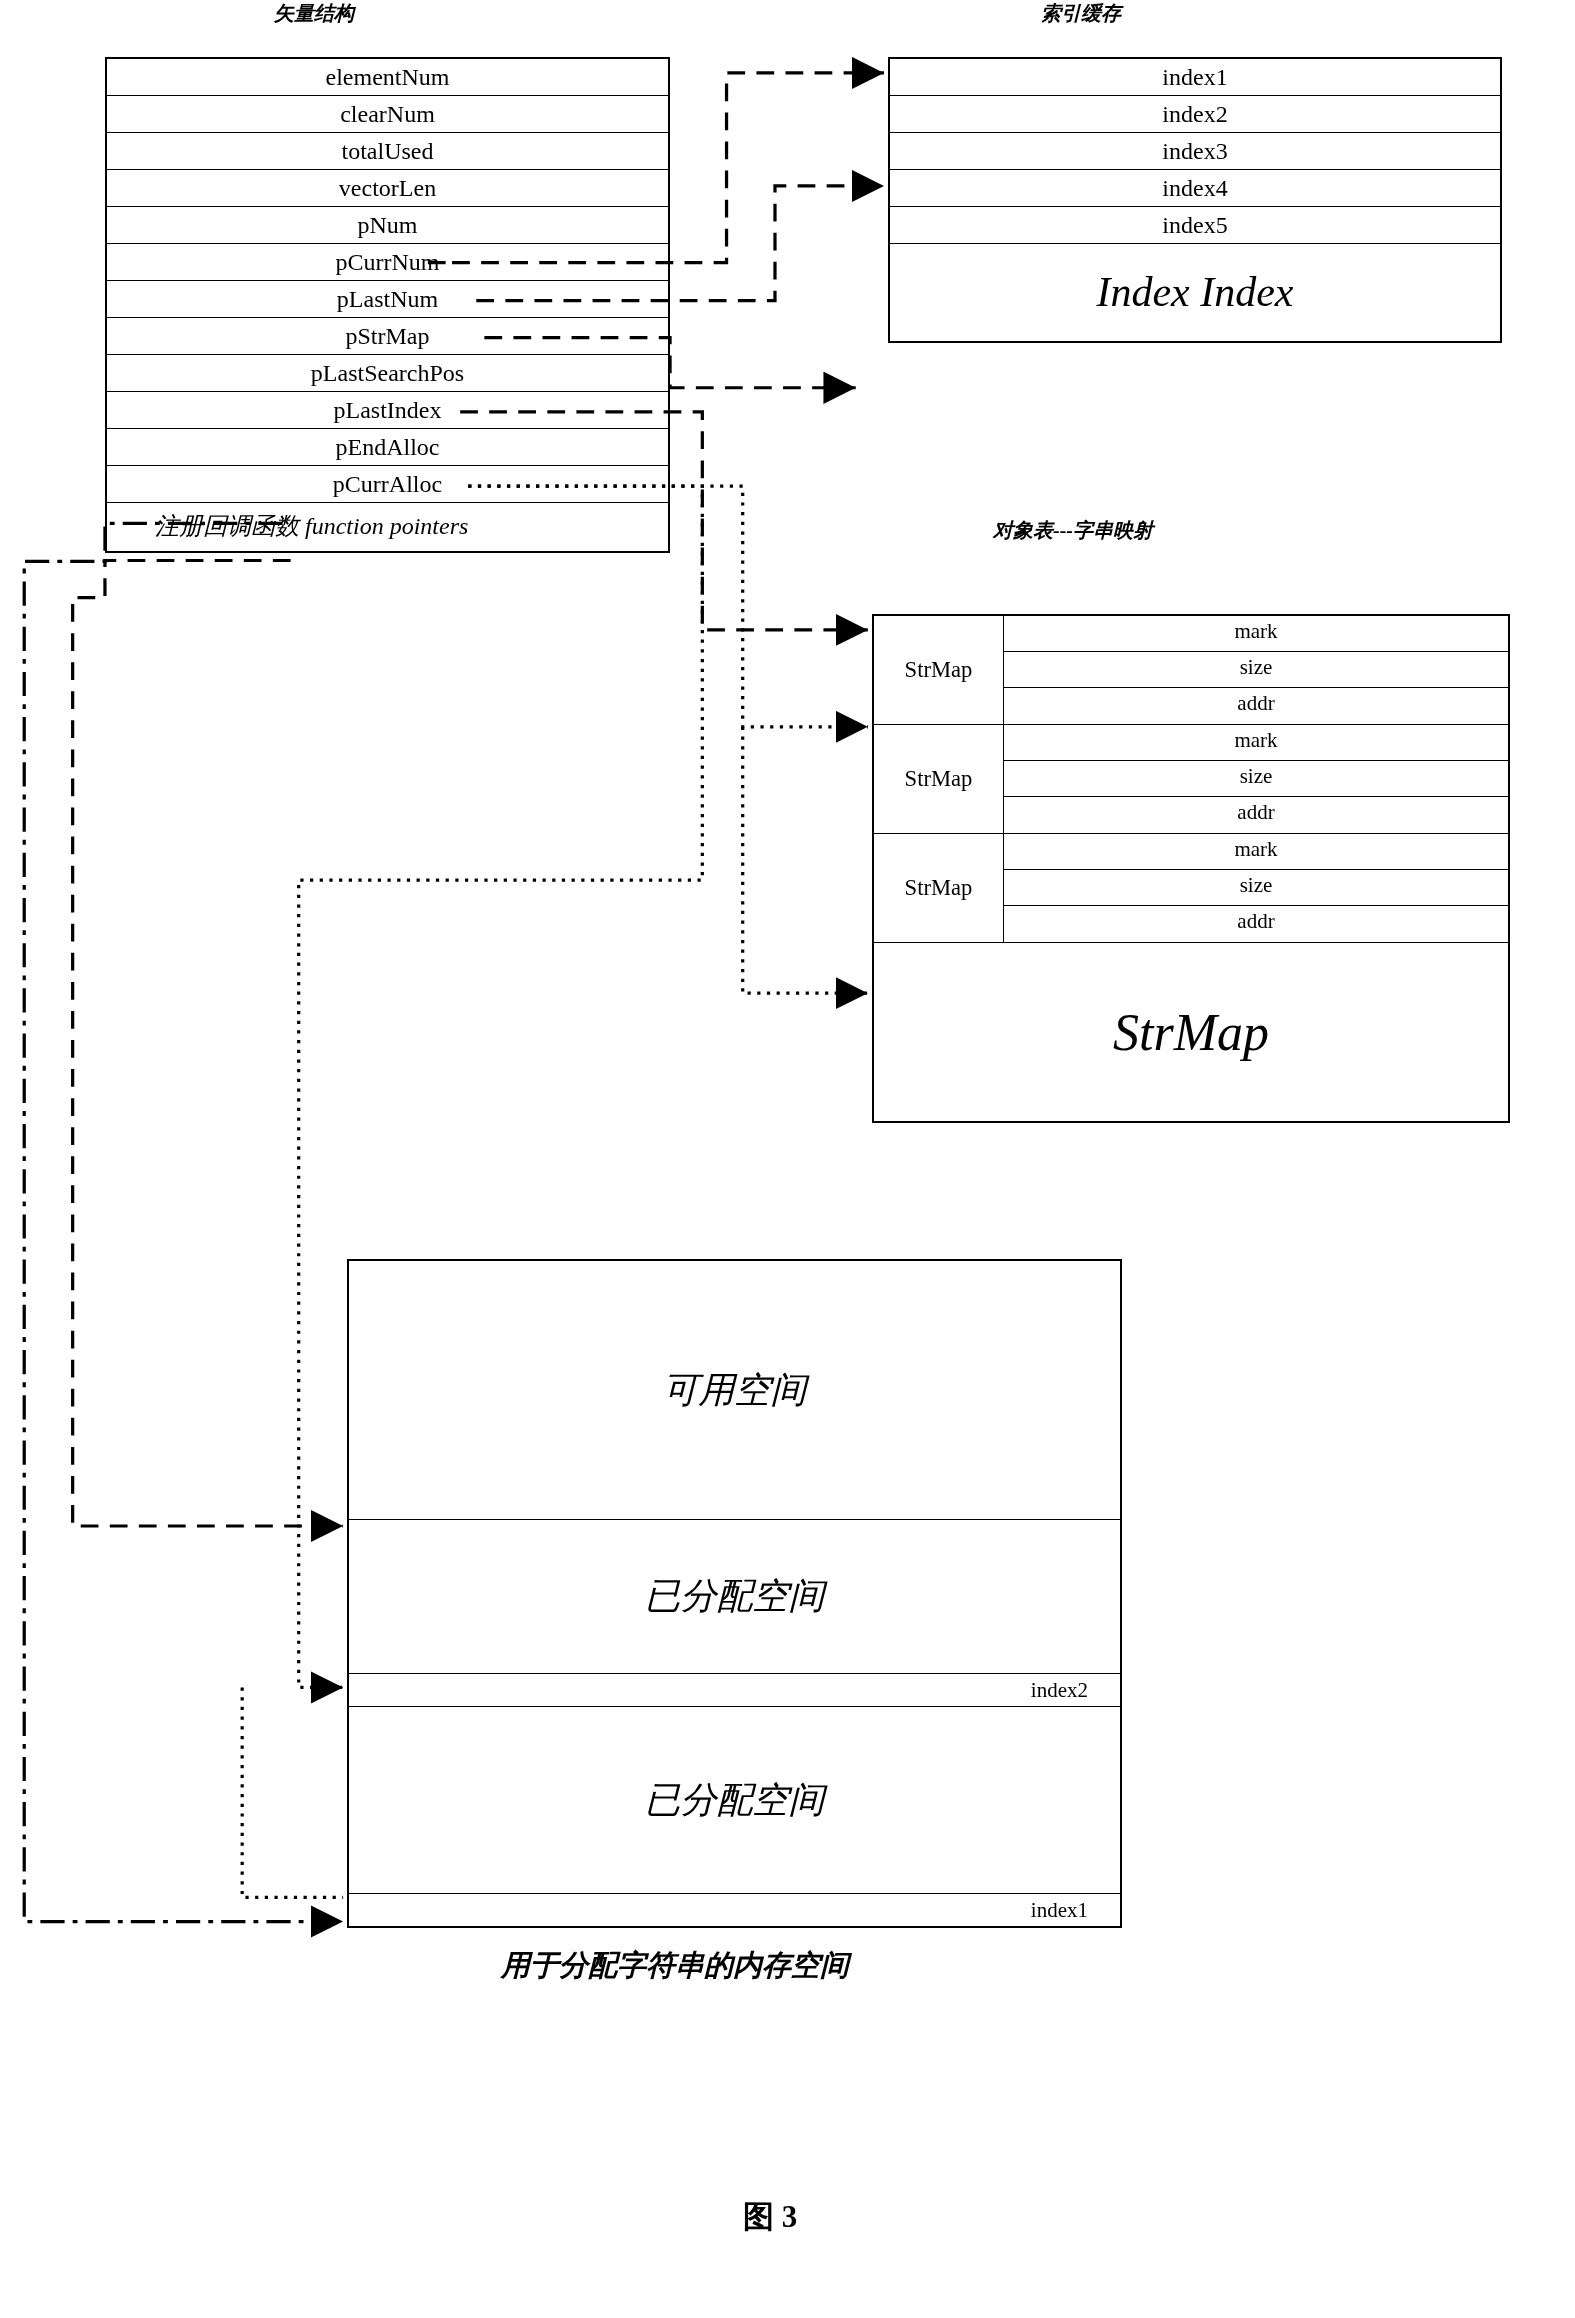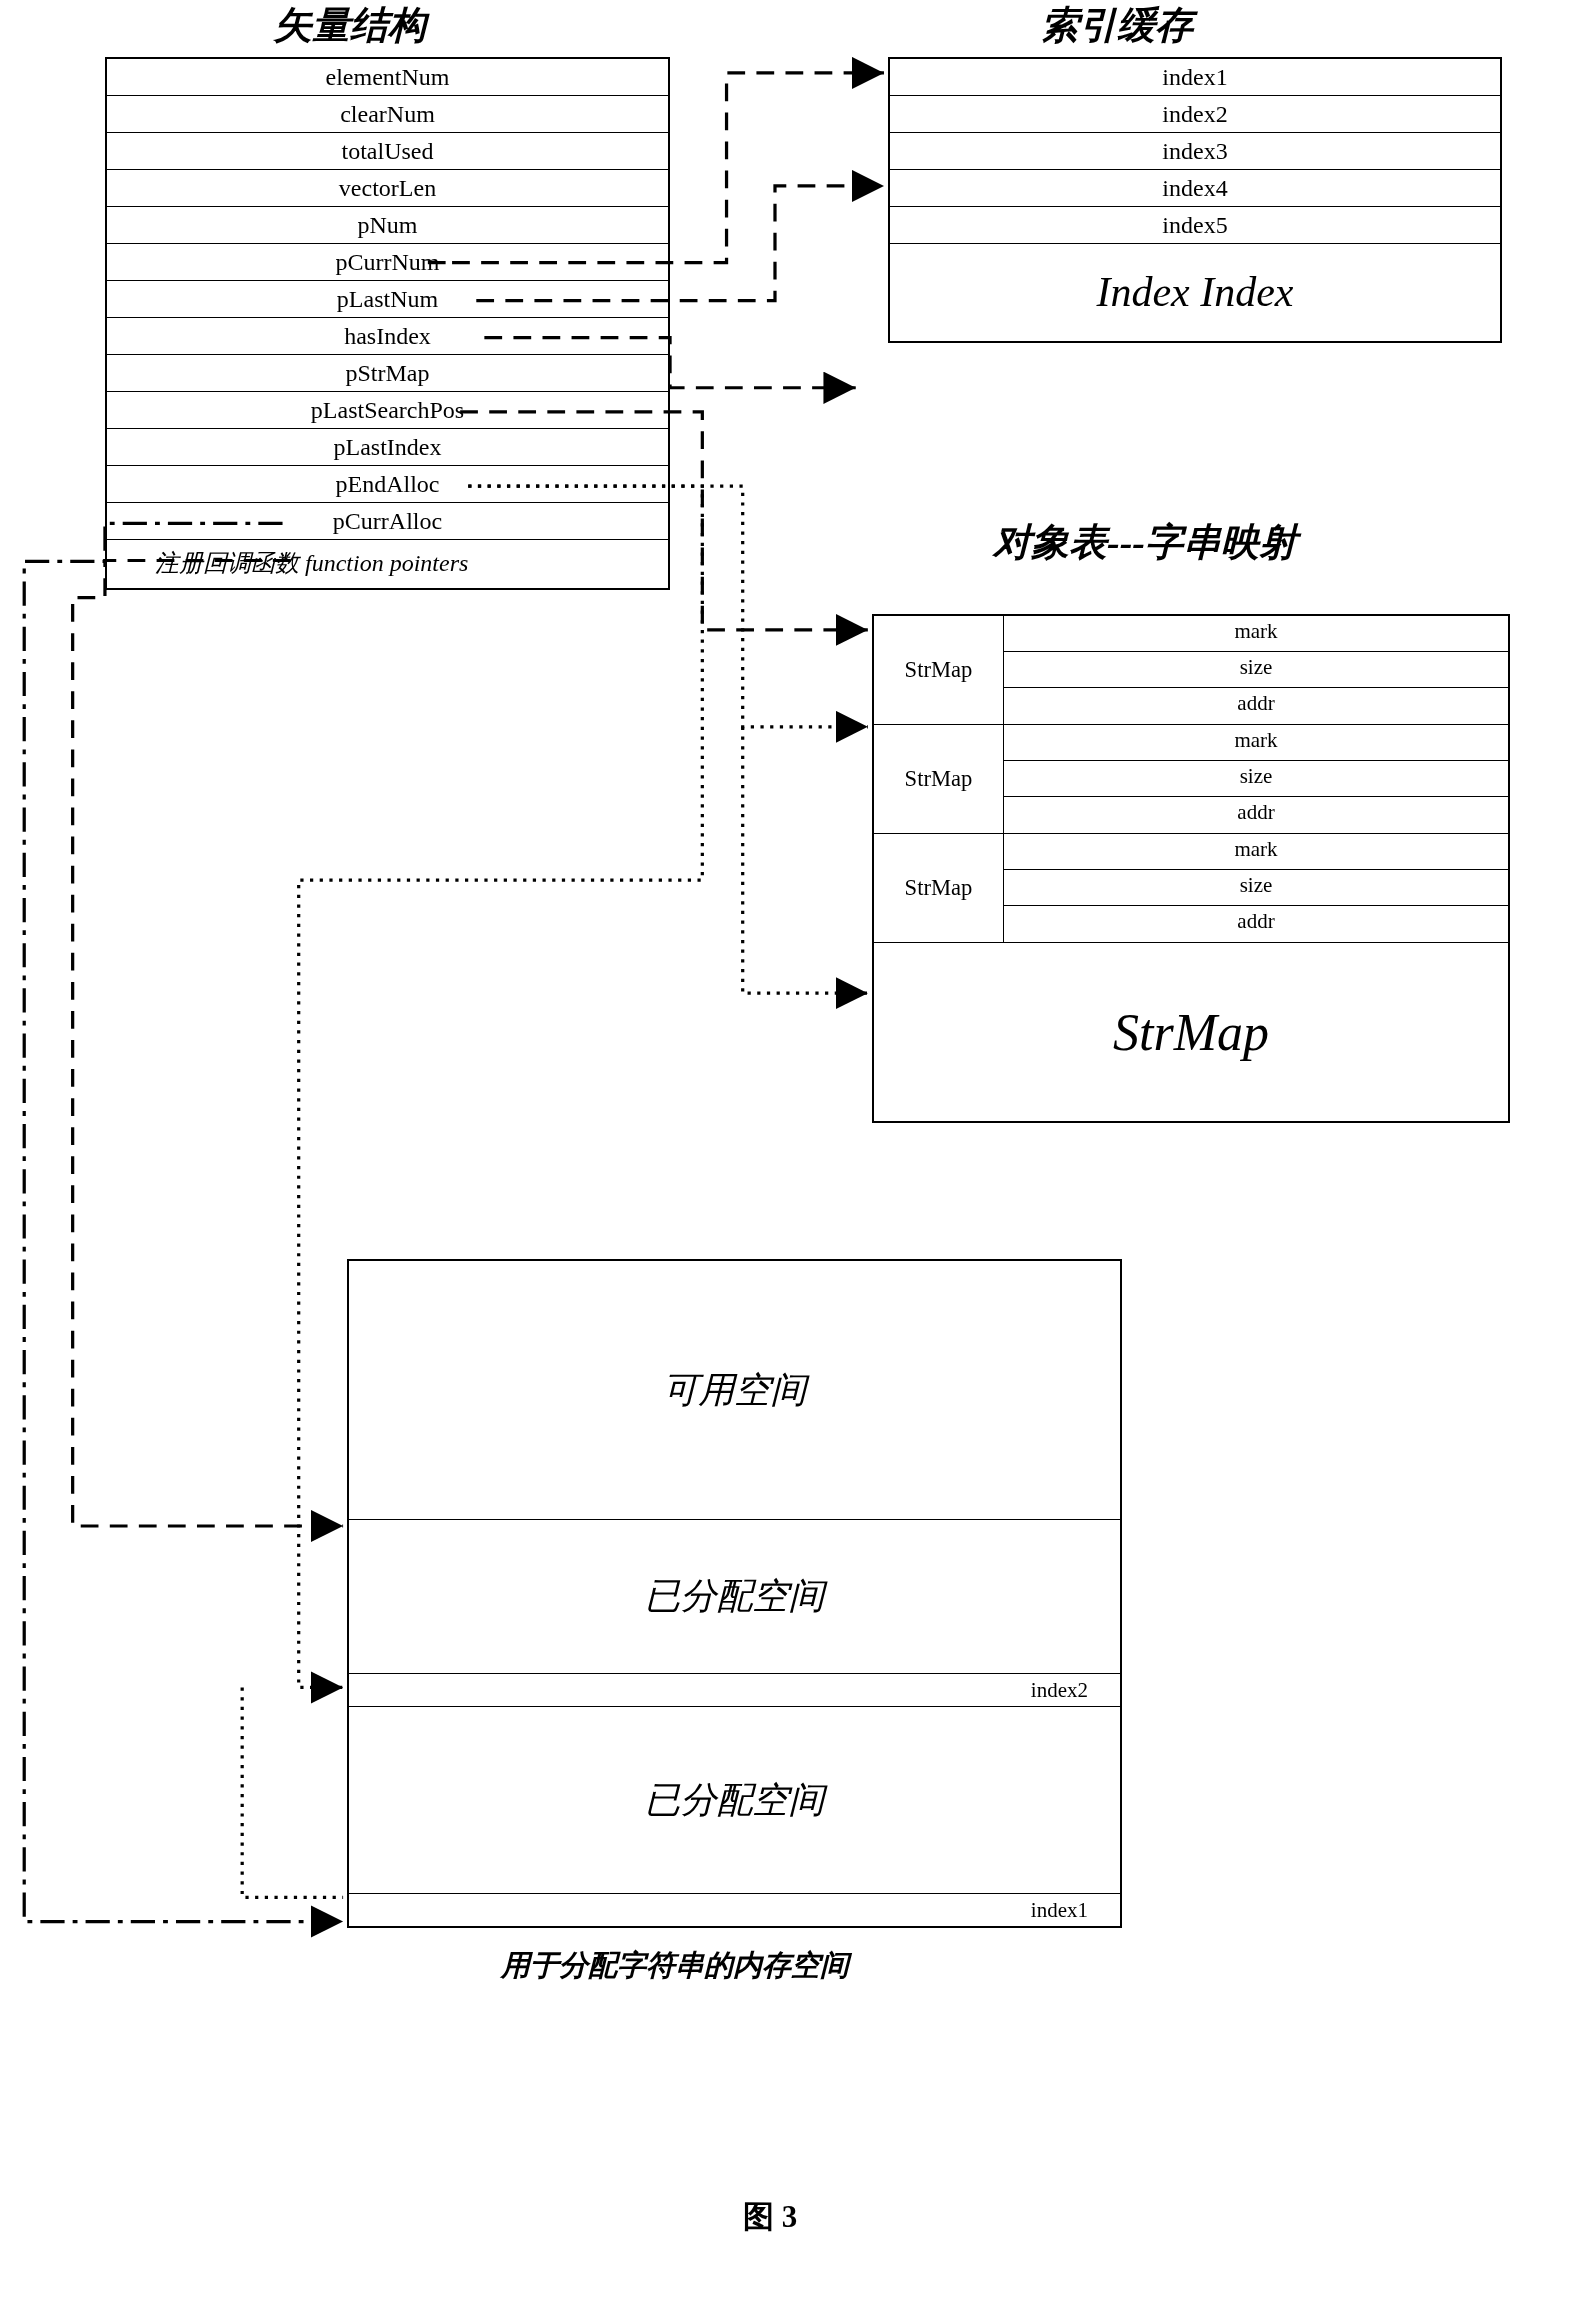--- a/index.html
+++ b/index.html
@@ -11,21 +11,21 @@
   .canvas {
     position: relative;
     width: 1575px;
     height: 2319px;
     background: #fff;
   }
   .heading {
     position: absolute;
     font-style: italic;
     font-weight: bold;
-    font-size: 38px;
+    font-size: 20px;
     white-space: nowrap;
   }
   .box {
     position: absolute;
     border: 2.4px solid #000;
     box-sizing: border-box;
   }
   .row {
     border-bottom: 1.6px solid #000;
     text-align: center;
@@ -93,21 +93,20 @@
   <div class="heading" style="left:993px; top:517px;text-align:right;">对象表---字串映射</div>
 
   <div class="box" style="left:105px; top:57px; width:565px;">
     <div class="row">elementNum</div>
     <div class="row">clearNum</div>
     <div class="row">totalUsed</div>
     <div class="row">vectorLen</div>
     <div class="row">pNum</div>
     <div class="row">pCurrNum</div>
     <div class="row">pLastNum</div>
-    <div class="row">hasIndex</div>
     <div class="row">pStrMap</div>
     <div class="row">pLastSearchPos</div>
     <div class="row">pLastIndex</div>
     <div class="row">pEndAlloc</div>
     <div class="row">pCurrAlloc</div>
     <div class="fn-row">注册回调函数    function pointers</div>
   </div>
 
   <div class="box" style="left:888px; top:57px; width:614px;">
     <div class="row">index1</div>

